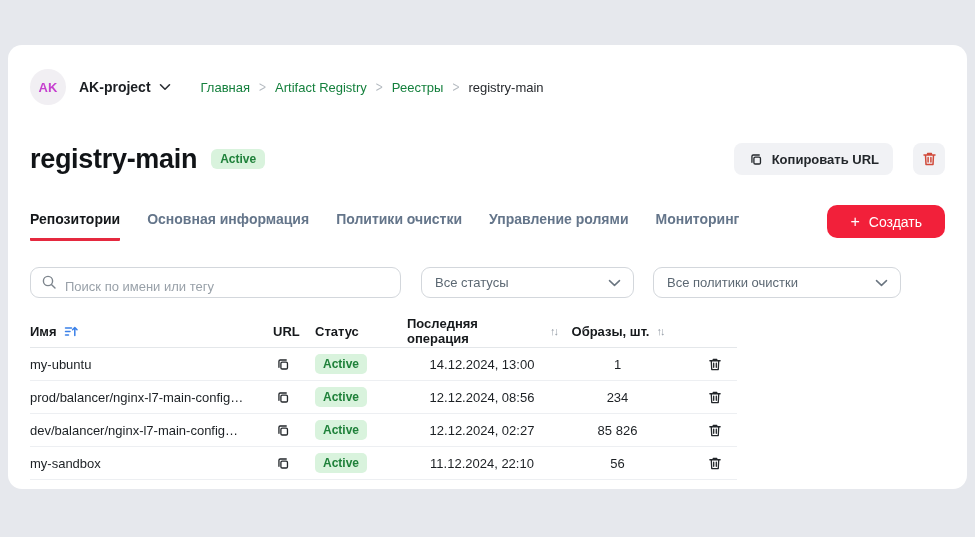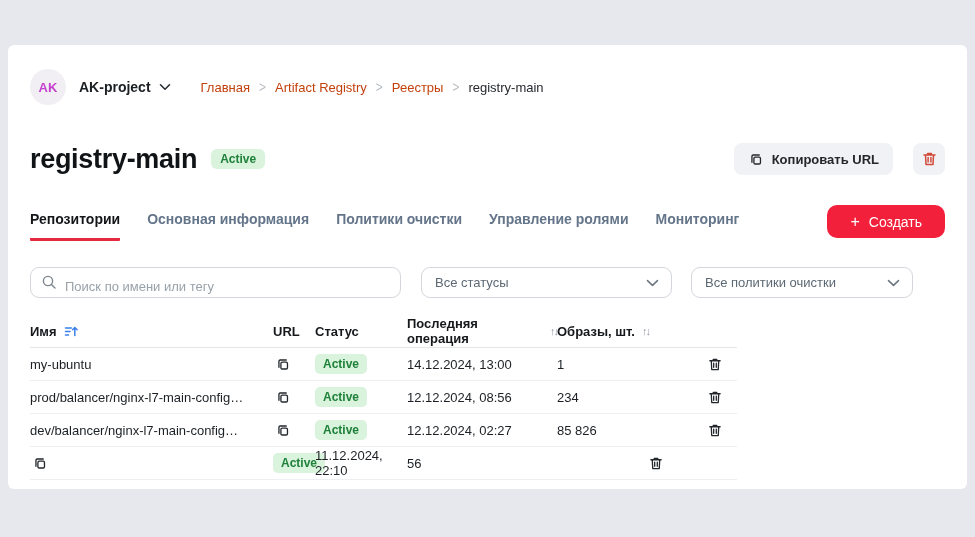--- a/index.html
+++ b/index.html
@@ -5,35 +5,35 @@
   * { margin:0; padding:0; box-sizing:border-box; }
   html,body { width:975px; height:537px; overflow:hidden; }
   body {
     background:#e6e8ed;
     font-family:"Liberation Sans", sans-serif;
     color:#16191c;
     -webkit-font-smoothing:antialiased;
   }
   .card {
     position:absolute; left:8px; top:45px; width:959px; height:444px;
-    background:#ffffff; border-radius:6px;
+    background:#ffffff; border-radius:14px;
     padding:24px 22px 0 22px;
   }
 
   
   .topbar { display:flex; align-items:center; height:36px; }
   .avatar {
     width:36px; height:36px; border-radius:50%; background:#f1eff3;
     display:flex; align-items:center; justify-content:center;
     color:#c640cf; font-size:13px; font-weight:700; letter-spacing:.2px;
   }
   .project { display:flex; align-items:center; gap:8px; margin-left:13px; cursor:pointer; }
   .project-name { font-size:14px; font-weight:600; color:#1b1e22;text-align:right; }
   .breadcrumbs { display:flex; align-items:center; gap:9px; margin-left:30px; font-size:13px; }
-  .crumb { color:#c2410c; cursor:pointer; }
+  .crumb { color:#15803d; cursor:pointer; }
   .crumb.current { color:#26292d; cursor:default; }
   .crumb-sep { color:#b4bac0; font-size:12px; transform:scaleY(1.25); display:inline-block; }
 
   
   .title-row { display:flex; align-items:center; margin-top:36px; height:36px; }
   .page-title { font-size:27px; font-weight:700; letter-spacing:-.3px; color:#111417; }
   .badge {
     background:#d9f3dd; color:#1f813a; font-size:12px; font-weight:600;
     padding:4px 9px; border-radius:6px; margin-left:14px; line-height:1;
   }
@@ -68,36 +68,36 @@
     width:100%; height:100%; border:1px solid #d3d7dc; border-radius:9px;
     padding:8px 12px 0 34px; font-family:inherit; font-size:13px; color:#26292d;
     outline:none; background:#fff;
   }
   .search-box input::placeholder { color:#99a1a9; }
   .search-icon { position:absolute; left:11px; top:7px; }
   .select {
     height:31px; border:1px solid #d3d7dc; border-radius:9px; background:#fff;
     display:flex; align-items:center; padding:0 12px 0 13px; cursor:pointer;
   }
-  .select-1 { width:251px; margin-left:20px; }
-  .select-2 { width:222px; margin-left:19px; }
+  .select-1 { width:213px; margin-left:20px; }
+  .select-2 { width:248px; margin-left:19px; }
   .select-label { font-size:13px; color:#5c6873; }
   .select .chev { margin-left:auto; }
 
   
   .table { margin-top:17px; width:707px; }
   .trow {
     display:grid;
     grid-template-columns:243px 42px 92px 150px 121px 59px;
     align-items:center; height:33px;
   }
   .thead { border-bottom:1px solid #e4e7ea; font-weight:700; font-size:13px; color:#16191c; }
   .tbody-row { border-bottom:1px solid #edeff2; font-size:13px; color:#1c2024; }
   .cell { display:flex; align-items:center; }
-  .cell.right { justify-content:flex-start; }
+  .cell.right { justify-content:center; }
   .cell.trash-cell { justify-content:flex-end; padding-right:13px; }
   .col-head-icon { margin-left:7px; display:flex; align-items:center; }
   .sort-arrows { margin-left:7px; color:#959da6; font-size:11px; letter-spacing:-2px; font-weight:400; }
   .name-cell { white-space:nowrap; overflow:hidden; }
   .badge-sm {
     background:#d9f3dd; color:#1f813a; font-size:12px; font-weight:600;
     padding:3px 8px; border-radius:5px; line-height:1.2;
   }
   .icon-btn { background:none; border:none; cursor:pointer; padding:2px; display:flex; align-items:center; }
   svg { display:block; }
@@ -287,20 +287,21 @@
       <div class="cell trash-cell">
           <button class="icon-btn">
             <svg width="14" height="15" viewBox="0 0 15 16">
               <path d="M2 4h11M5.6 4V2.6h3.8V4M3.5 4l.5 9.4h7L11.5 4M6.1 6.6v4.4M8.9 6.6v4.4" fill="none" stroke="#23272b" stroke-width="1.4" stroke-linecap="round" stroke-linejoin="round"></path>
             </svg>
           </button>
         </div>
     </div>
 
     <div class="trow tbody-row">
+      <div class="cell name-cell">my-sandbox</div>
       <div class="cell">
           <button class="icon-btn">
             <svg width="15" height="15" viewBox="0 0 16 16">
               <path d="M4.2 11V4.6c0-.8.6-1.4 1.4-1.4H12" fill="none" stroke="#23272b" stroke-width="1.4" stroke-linecap="round"></path>
               <rect x="6.3" y="5.5" width="7" height="7.3" rx="1.4" fill="none" stroke="#23272b" stroke-width="1.4"></rect>
             </svg>
           </button>
         </div>
       <div class="cell">
           <span class="badge-sm">Active</span>

